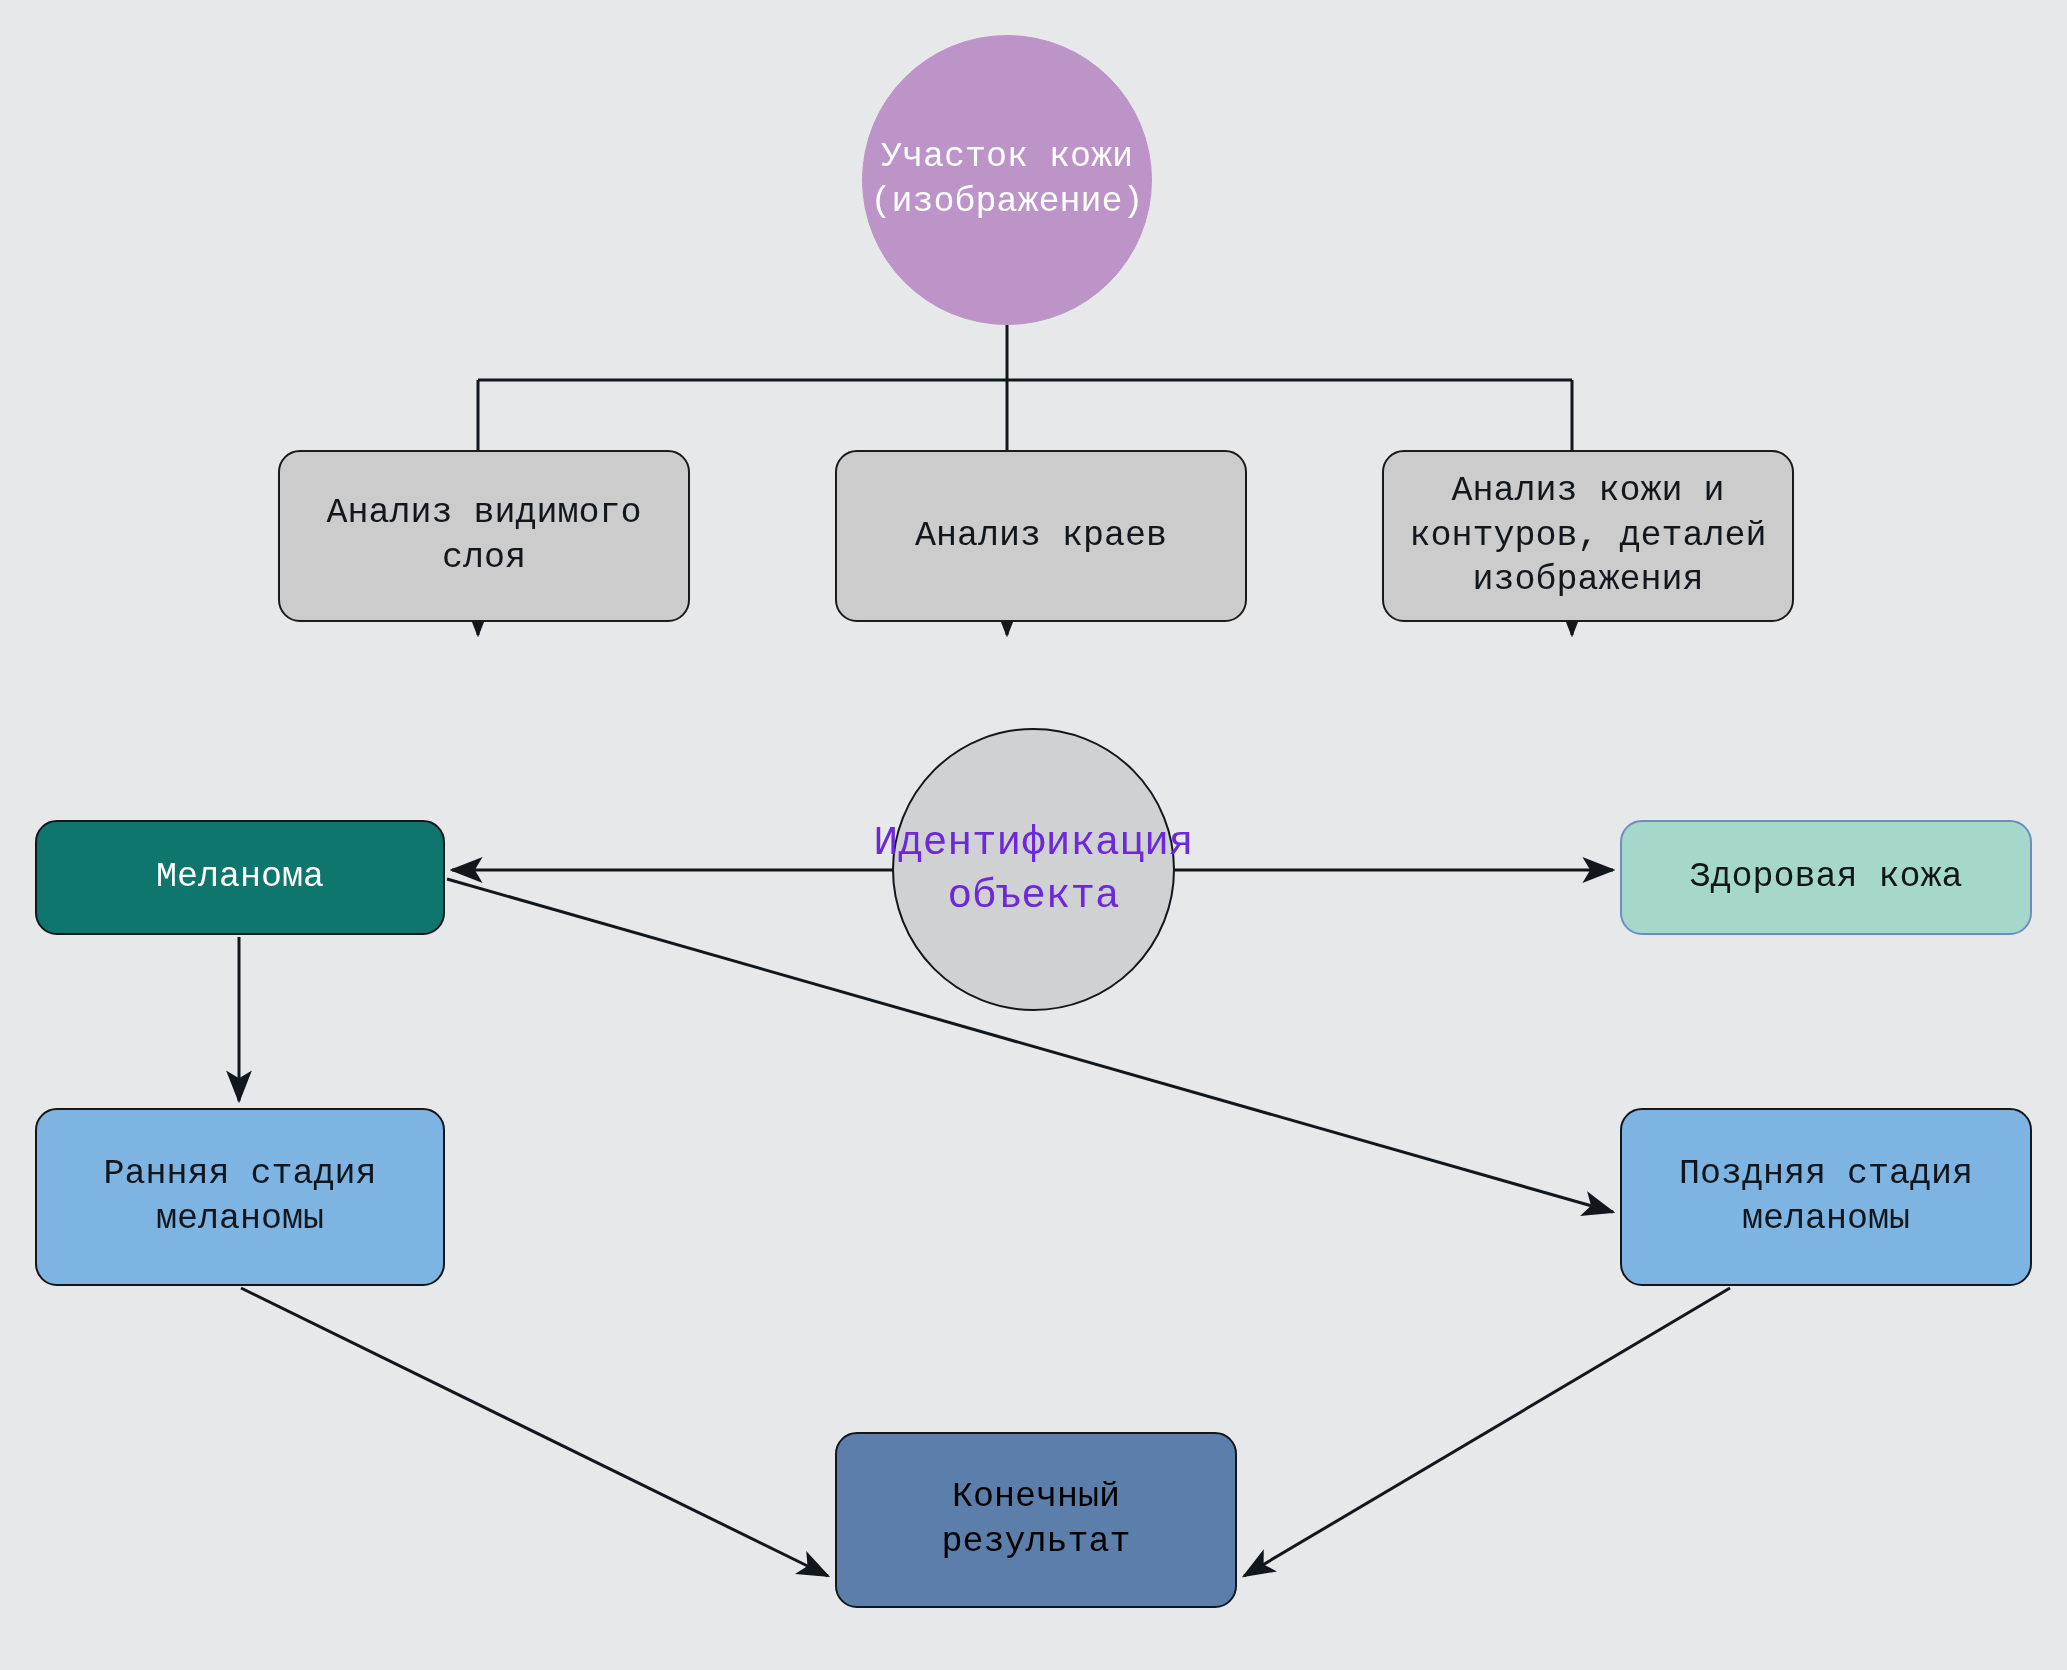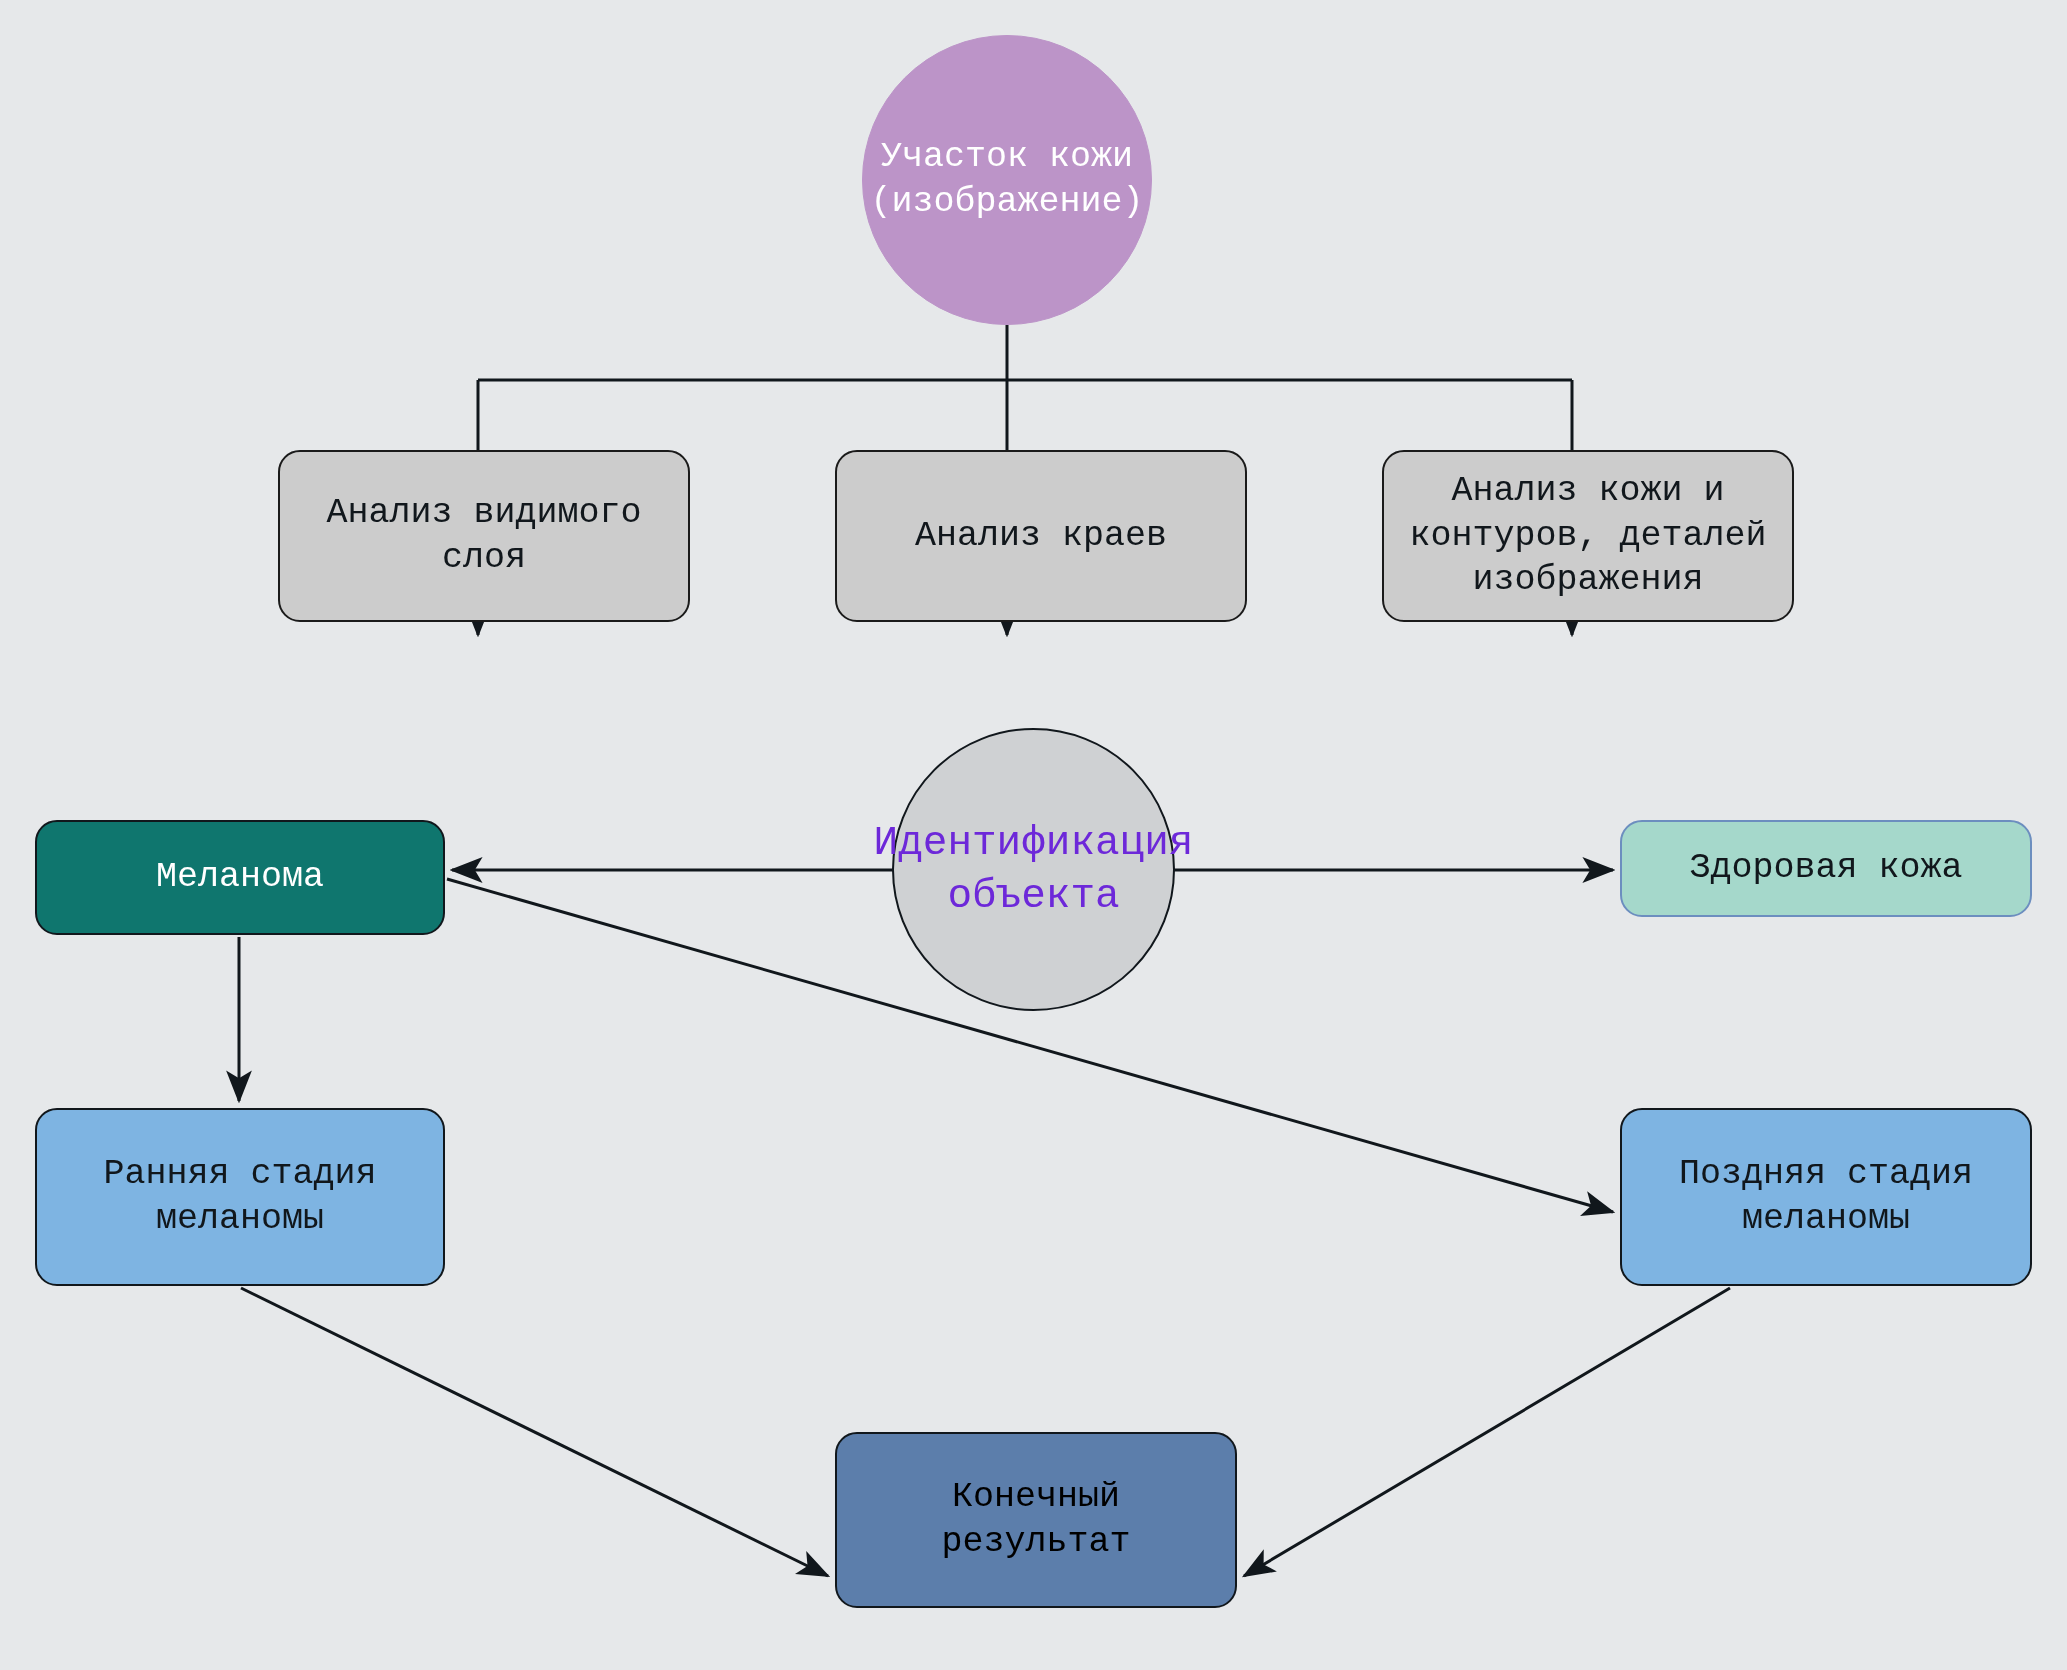--- a/index.html
+++ b/index.html
@@ -124,21 +124,21 @@
 
   <div class="node node-box skin-process" style="left: 1382px; top: 450px; width: 412px; height: 172px;">Анализ кожи и
 контуров, деталей
 изображения</div>
 
   <div class="node node-ellipse skin-decision" style="left: 892px; top: 728px; width: 283px; height: 283px;">Идентификация
 объекта</div>
 
   <div class="node node-box skin-dark" style="left: 35px; top: 820px; width: 410px; height: 115px;">Меланома</div>
 
-  <div class="node node-box skin-healthy" style="left: 1620px; top: 820px; width: 412px; height: 97px;">Здоровая кожа</div>
+  <div class="node node-box skin-healthy" style="left: 1620px; top: 820px; width: 412px; height: 115px;">Здоровая кожа</div>
 
   <div class="node node-box skin-stage" style="left: 35px; top: 1108px; width: 410px; height: 178px;">Ранняя стадия
 меланомы</div>
 
   <div class="node node-box skin-stage" style="left: 1620px; top: 1108px; width: 412px; height: 178px;">Поздняя стадия
 меланомы</div>
 
   <div class="node node-box skin-result" style="left: 835px; top: 1432px; width: 402px; height: 176px;">Конечный
 результат</div>
 

